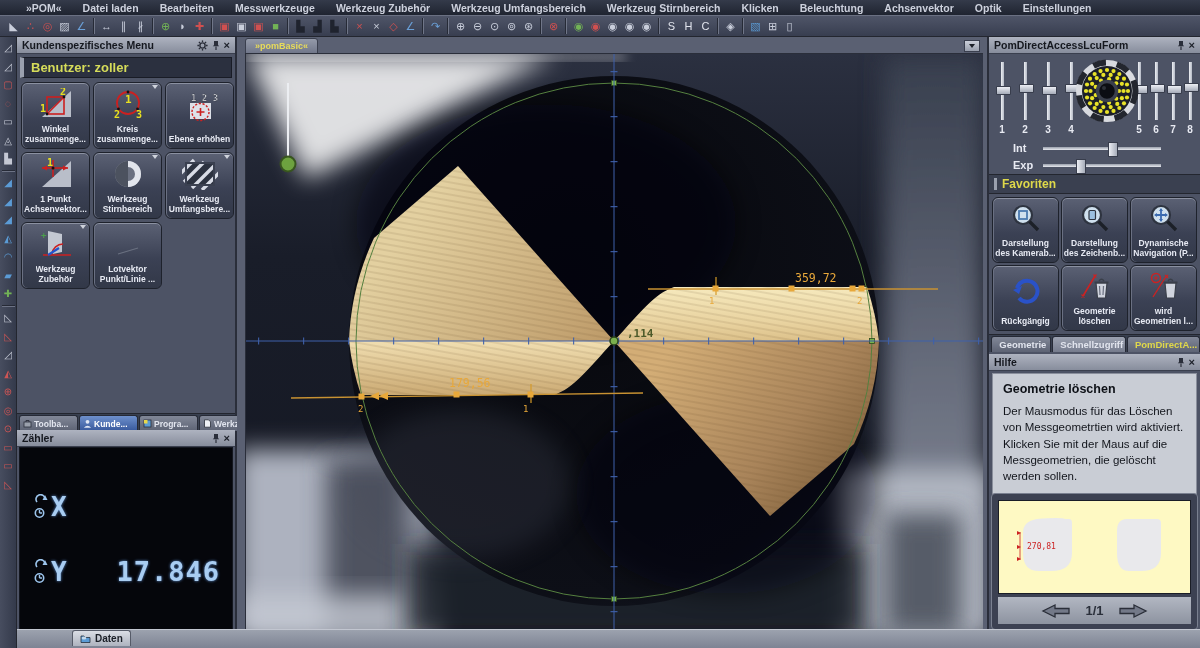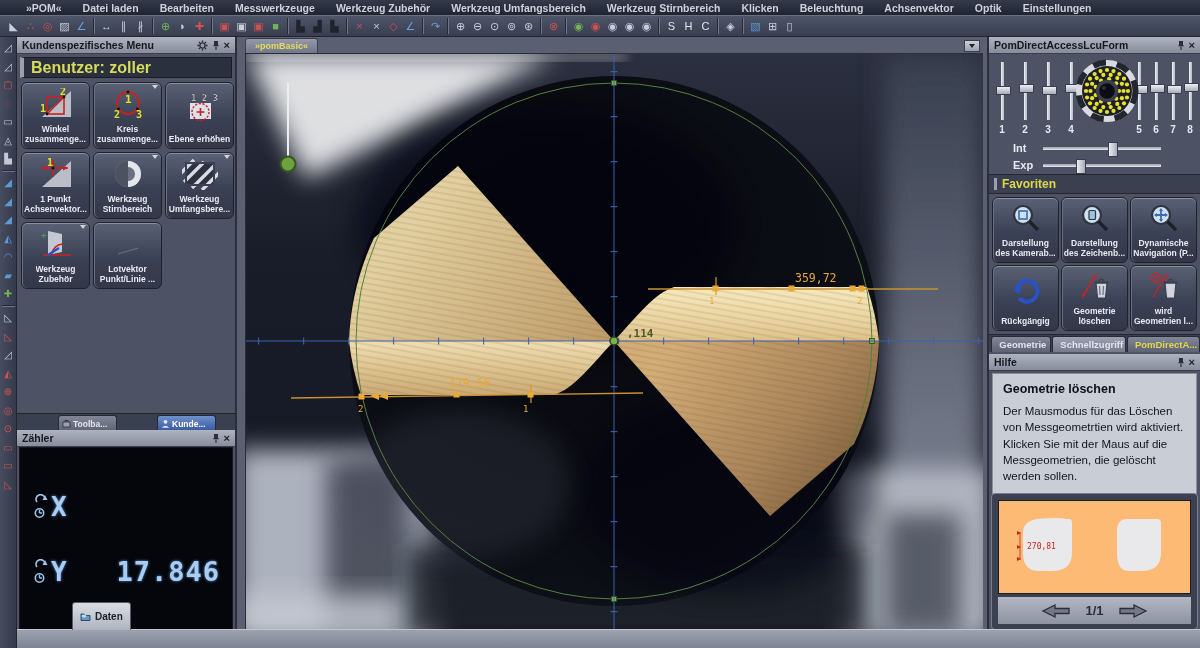--- a/index.html
+++ b/index.html
@@ -26,36 +26,36 @@
   
   .titlebar{height:16px;background:linear-gradient(#aeb3c0,#878d9c);display:flex;align-items:center;
     padding:0 5px;font-size:10.5px;font-weight:bold;color:#15181f;border-bottom:1px solid #3a3f4e;}
   .tb-icons{margin-left:auto;display:flex;gap:4px;align-items:center;color:#1c2029;font-size:10px;font-weight:bold;}
   .tb-icons .x{font-size:11px;line-height:10px;}
   
   .left-panel{position:absolute;left:17px;top:37px;width:220px;height:593px;
     background:#4d5365;border-right:2px solid #2a2e3a;box-sizing:border-box;}
   .userbar{height:19px;margin:3px 3px 2px 3px;background:#2b303f;border:1px solid #191c26;
     border-left:4px solid #9aa0ae;display:flex;align-items:center;padding-left:7px;
-    color:#d6dc5a;font-size:16px;font-weight:bold;text-align:center;}
+    color:#d6dc5a;font-size:13px;font-weight:bold;text-align:center;}
   .btn-grid{display:grid;grid-template-columns:repeat(3,69px);gap:3px;padding:2px 0 0 4px;}
   .pbtn{height:65px;border-radius:6px;position:relative;display:flex;flex-direction:column;align-items:center;
     background:linear-gradient(#5b6174,#3b4154 55%,#323848);
     border:1px solid #1e222c;box-shadow:inset 0 1px 0 #8b91a1, inset 1px 0 0 #6a7082;cursor:pointer;}
   .pbtn .ic{flex:1;display:flex;align-items:center;justify-content:center;}
   .pbtn .lbl{font-size:8.5px;line-height:1.15;font-weight:bold;color:#e7eaf3;text-align:center;
     padding-bottom:3px;white-space:nowrap;overflow:hidden;max-width:66px;}
   .marr{position:absolute;top:2px;right:3px;width:0;height:0;
     border-left:3px solid transparent;border-right:3px solid transparent;border-top:4px solid #cfd3dc;}
   .ltabs{position:absolute;left:0;right:0;top:376px;height:17px;background:#394050;display:flex;
     gap:1px;padding-left:2px;align-items:flex-end;border-top:1px solid #23262f;}
   .ltab{flex:0 0 51px;height:15px;background:linear-gradient(#818797,#5d6374);
     border:1px solid #262a36;border-bottom:none;border-radius:3px 3px 0 0;
     display:flex;align-items:center;gap:2px;padding:0 3px;font-size:8.5px;font-weight:bold;color:#e2e5ee;
-    white-space:nowrap;overflow:hidden;cursor:pointer;margin-left:39px;}
+    white-space:nowrap;overflow:hidden;cursor:pointer;}
   .ltab.active{background:linear-gradient(#6e90cc,#37589c);color:#fff;}
   .counter-title{position:absolute;left:0;right:0;top:393px;}
   .lcd{position:absolute;left:2px;right:2px;top:410px;bottom:0;background:#05060b;border:1px solid #14171f;}
   .lcd-row{display:flex;align-items:center;padding:0 12px 0 14px;}
   .lcd-row.first{margin-top:44px;} .lcd-row.second{margin-top:34px;}
   .lcdtxt{font-family:"DejaVu Sans Mono",monospace;font-weight:bold;color:#a9cdf2;
     text-shadow:0 0 3px rgba(110,165,240,.9);}
   .lcd-axis{font-size:26px;margin-left:3px;}
   .lcd-value{font-size:27px;margin-left:auto;letter-spacing:1px;}
   
@@ -94,28 +94,28 @@
     border-radius:3px 3px 0 0;display:flex;align-items:center;gap:3px;padding:0 4px;
     font-size:9.5px;font-weight:bold;color:#e2e5ee;white-space:nowrap;overflow:hidden;cursor:pointer;}
   .rtab.lit{background:linear-gradient(#9ba1b0,#767c8d);}
   .rtab.activeY{color:#e0d84a;}
   .helpbox{margin:2px 3px;background:#c9cdd5;border:1px solid #8a8f9c;height:124px;
     padding:8px 10px;box-sizing:border-box;}
   .helpbox h3{margin:0 0 7px 0;font-size:12.5px;color:#0d1016;}
   .helpbox p{margin:0;font-size:11.5px;line-height:1.42;color:#12151c;}
   .thumbpanel{position:absolute;left:2px;right:2px;top:456px;height:135px;
     background:#3c4152;border:1px solid #7a8090;border-radius:4px;}
-  .thumbimg{position:absolute;left:6px;right:6px;top:6px;height:92px;background:#fdba74;border:1px solid #1a1d26;}
+  .thumbimg{position:absolute;left:6px;right:6px;top:6px;height:92px;background:#fef9c3;border:1px solid #1a1d26;}
   .pager{position:absolute;left:6px;right:6px;bottom:5px;height:27px;
     background:linear-gradient(#b2b7c2,#8d93a0);display:flex;align-items:center;justify-content:center;gap:14px;}
   .pager .pg{font-size:13px;font-weight:bold;color:#2a2f3a;}
   
   .statusbar{position:absolute;left:17px;right:0;bottom:0;height:18px;
     background:linear-gradient(#9ca2ae,#7d8393);border-top:1px solid #c2c6d0;}
-  .daten-tab{position:absolute;left:55px;bottom:18px;height:15px;padding:6px 7px;
+  .daten-tab{position:absolute;left:55px;bottom:2px;height:15px;padding:0 7px;
     background:linear-gradient(#dadde4,#aeb3bf);border:1px solid #565b68;border-bottom:none;
     border-radius:3px 3px 0 0;display:flex;align-items:center;gap:4px;
     font-size:10px;font-weight:bold;color:#1c2028;cursor:pointer;}
   svg text{font-family:"DejaVu Sans Mono",monospace;}
 </style>
 </head>
 <body>
 
 <div class="root">
 

